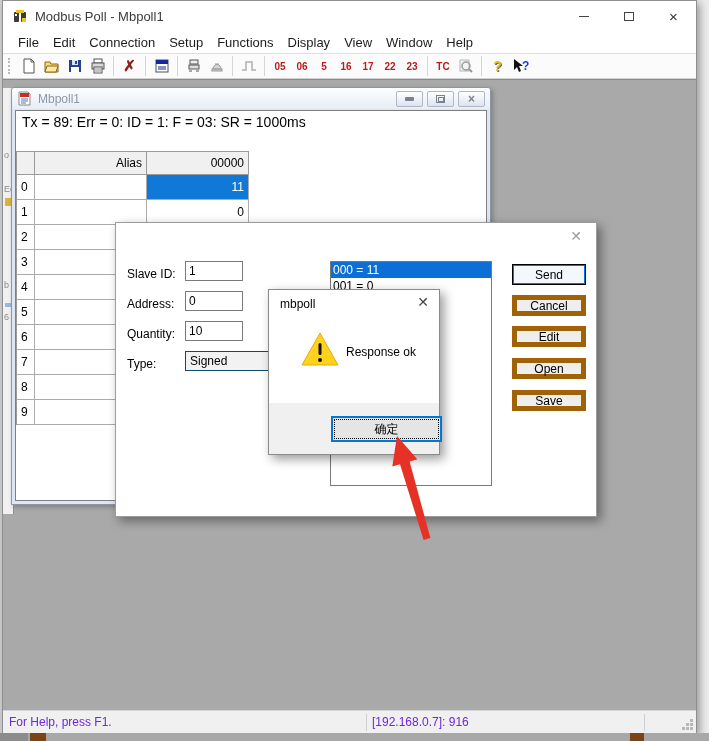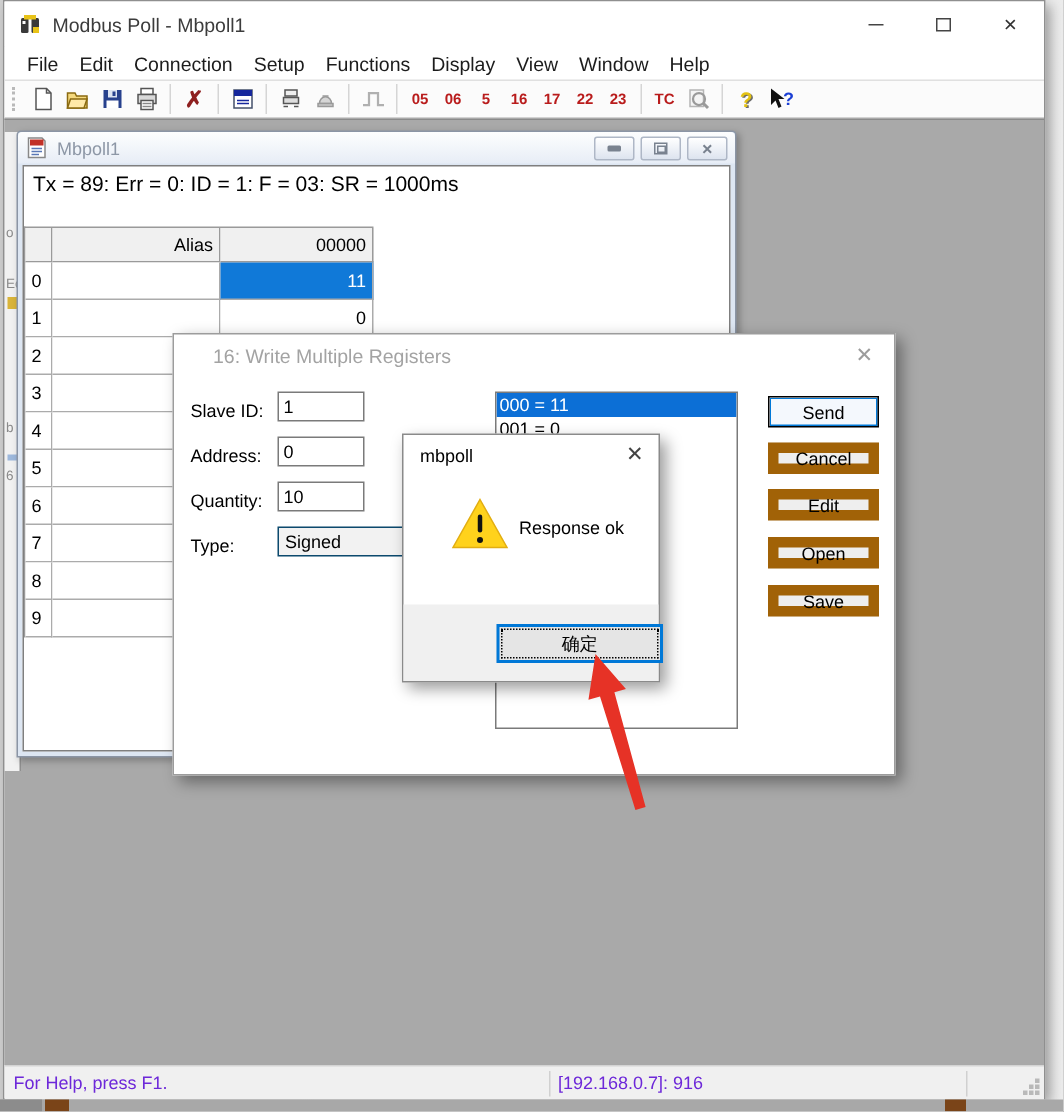--- a/index.html
+++ b/index.html
@@ -92,21 +92,21 @@
                font-family:"Liberation Sans",sans-serif; font-size:12px; padding-left:3px;
                background:#fff; color:#000; }
   .dlg-combo { position:absolute; left:69px; top:128px; width:106px; height:20px;
                background:#f2f2f2; border:1px solid #0c4a6e; font-size:12px;
                display:flex; align-items:center; padding-left:4px; }
   .dlg-list { position:absolute; left:214px; top:38px; width:162px; height:225px;
               background:#fff; border:1px solid #7a7a7a; overflow:hidden; }
   .dlg-list-item { height:16px; font-size:12px; display:flex; align-items:center; padding-left:2px; }
   .dlg-list-item.sel { background:#0c6fd6; color:#fff; }
   .dlg-btn { position:absolute; left:396px; width:74px; height:21px; background:#eeeeee;
-             border:7px solid #a16207; font-size:12px; display:flex; align-items:center;
+             border:5px solid #a16207; font-size:12px; display:flex; align-items:center;
              justify-content:center; color:#000; }
   .dlg-btn.default { border:1px solid #000000; box-shadow:inset 0 0 0 1px #0078d7; background:#f4f8fd; }
 
   
   .msgbox { position:absolute; left:265px; top:209px; width:172px; height:166px;
             background:#fff; border:1px solid #8a8a8a; box-shadow:4px 4px 10px rgba(0,0,0,.4); }
   .mb-title { position:absolute; left:11px; top:7px; font-size:12px; color:#000; }
   .mb-close { position:absolute; right:10px; top:4px; font-size:14px; color:#444; }
   .mb-message { position:absolute; left:77px; top:55px; font-size:12px; color:#000; }
   .mb-footer { position:absolute; left:0; right:0; top:113px; bottom:0; background:#f0f0f0; }
@@ -360,21 +360,20 @@
                   <div class="g-cell c-num">9</div>
                   <div class="g-cell c-alias"></div>
                   <div class="g-cell c-val"></div>
                 </div>
             </div>
           </div>
         </div>
       </div>
 
       <div class="dialog">
-        <div class="dlg-title">16: Write Multiple Registers</div>
         <div class="dlg-close"><span>✕</span></div>
 
         <div class="dlg-label" style="top:44px">Slave ID:</div>
         <input class="dlg-input" style="top: 38px;" readonly="" value="1">
         <div class="dlg-label" style="top:74px">Address:</div>
         <input class="dlg-input" style="top: 68px;" readonly="" value="0">
         <div class="dlg-label" style="top:104px">Quantity:</div>
         <input class="dlg-input" style="top: 98px;" readonly="" value="10">
         <div class="dlg-label" style="top:134px">Type:</div>
         <div class="dlg-combo">Signed</div>

